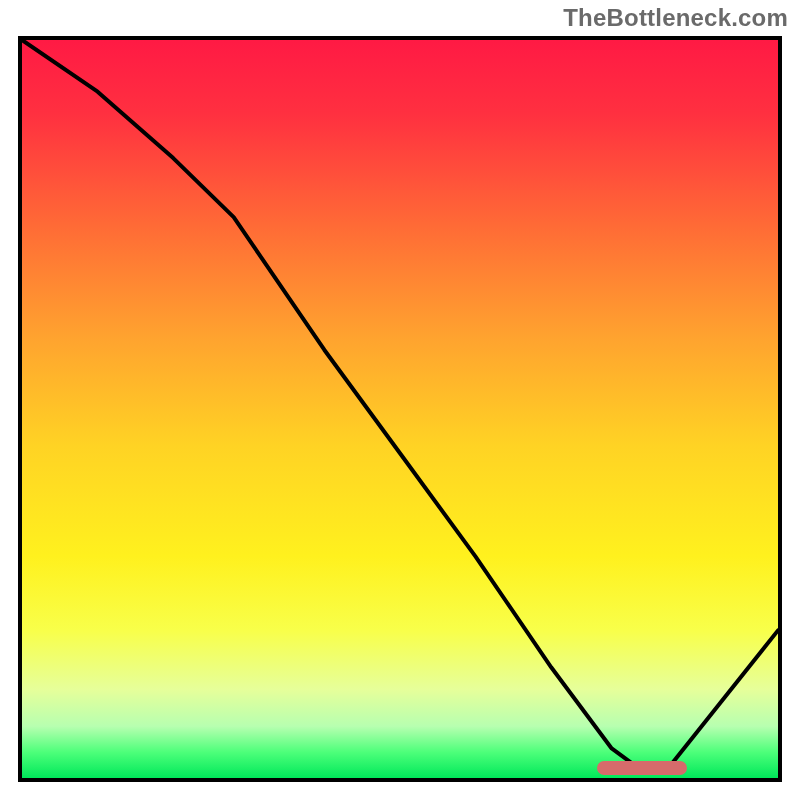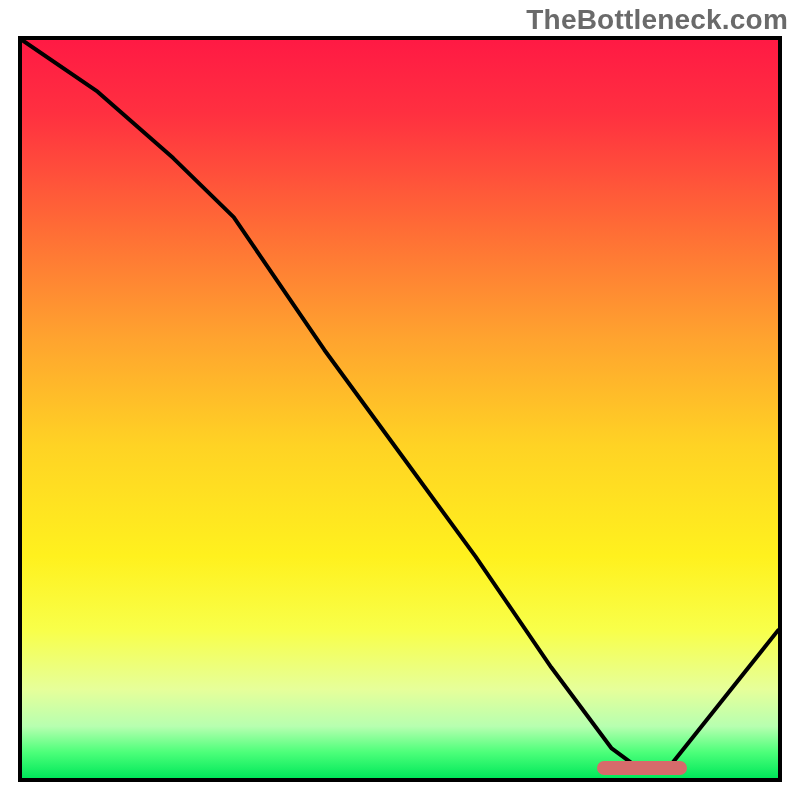--- a/index.html
+++ b/index.html
@@ -13,21 +13,21 @@
   }
   .frame {
     position: relative;
     width: 800px;
     height: 800px;
   }
   .watermark {
     position: absolute;
     top: 4px;
     right: 12px;
-    font-size: 28px;
+    font-size: 24px;
     font-weight: 600;
     color: #6a6a6a;
     letter-spacing: 0.2px;
   }
   .plot-box {
     position: absolute;
     left: 18px;
     top: 36px;
     width: 764px;
     height: 746px;

